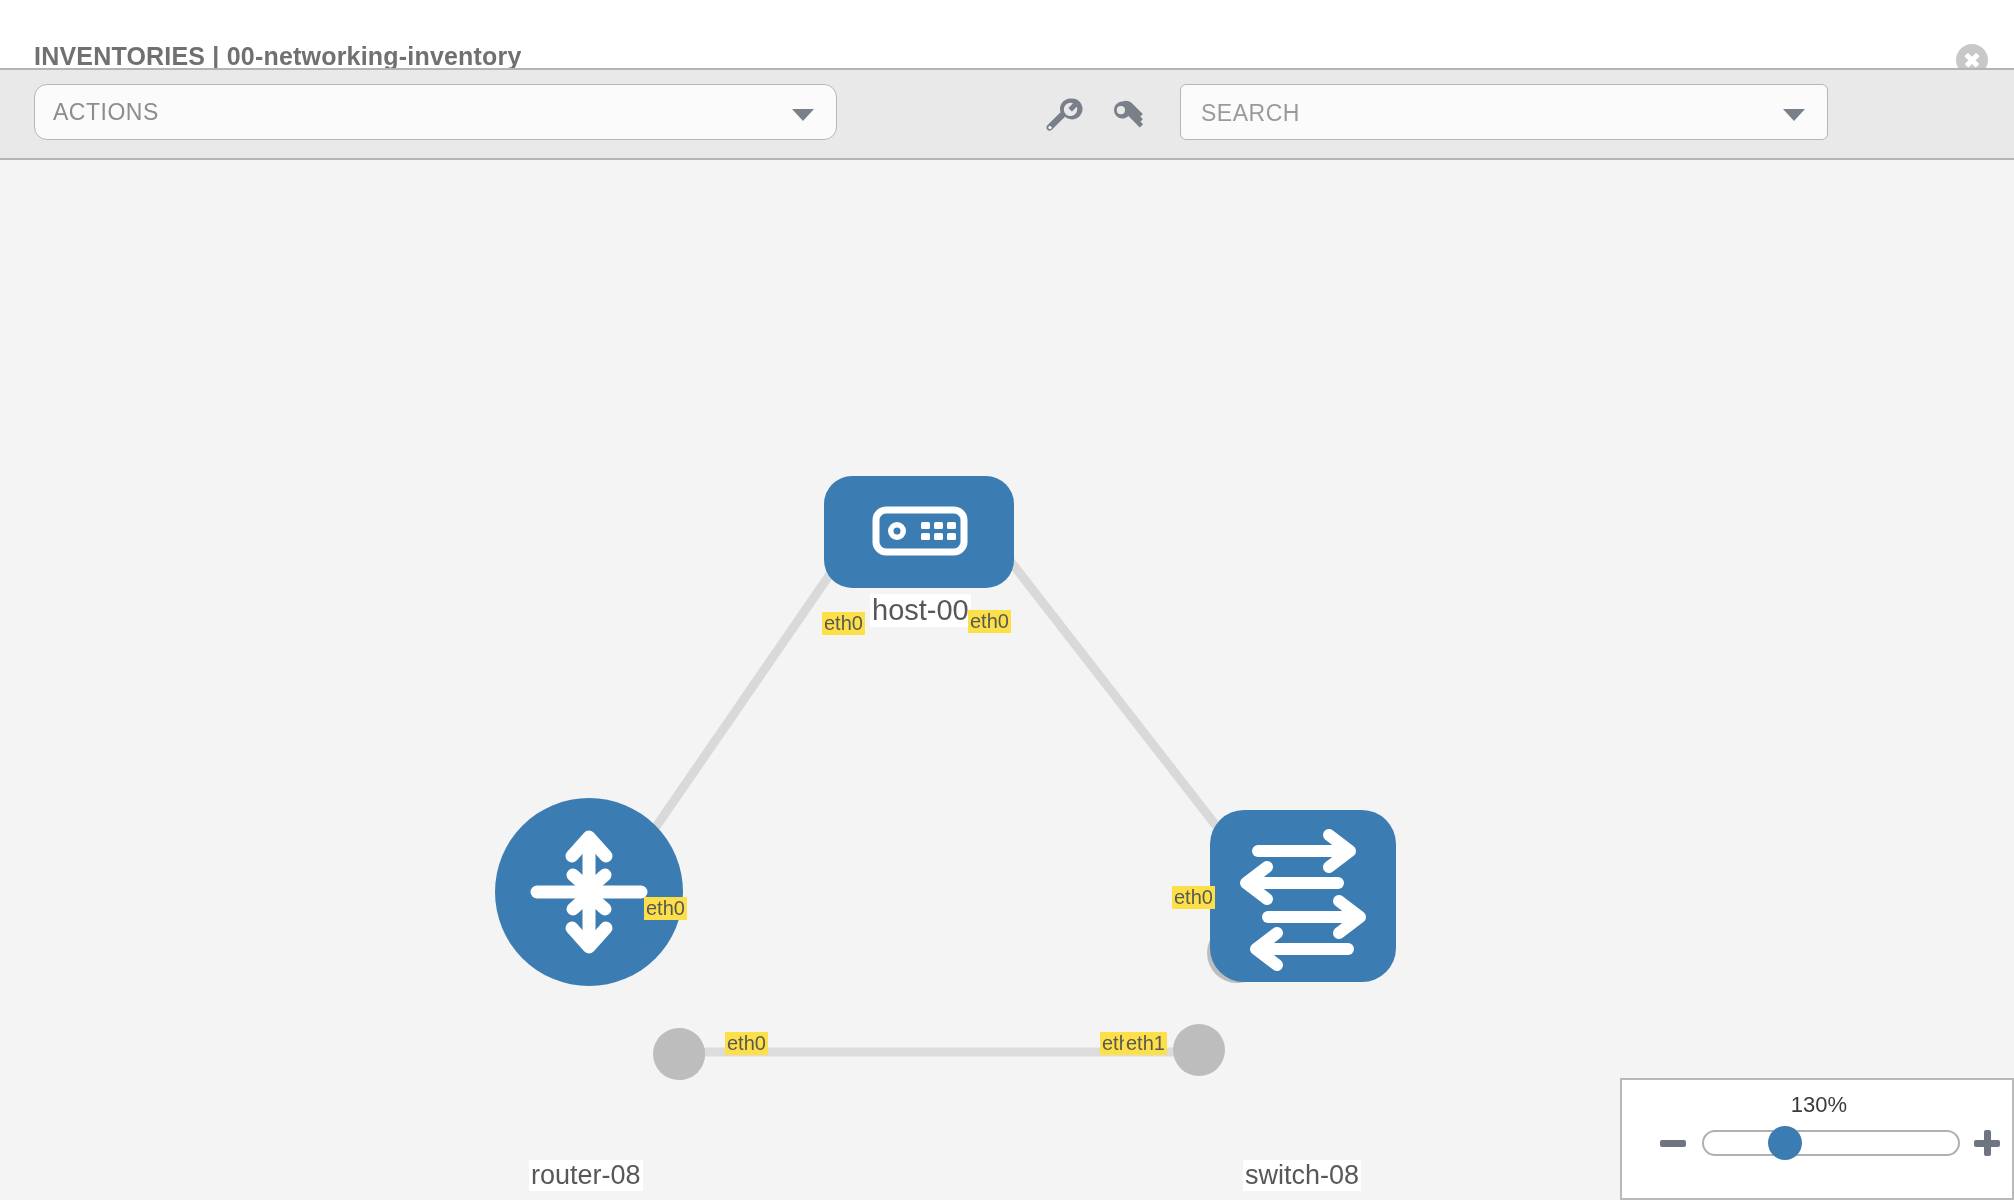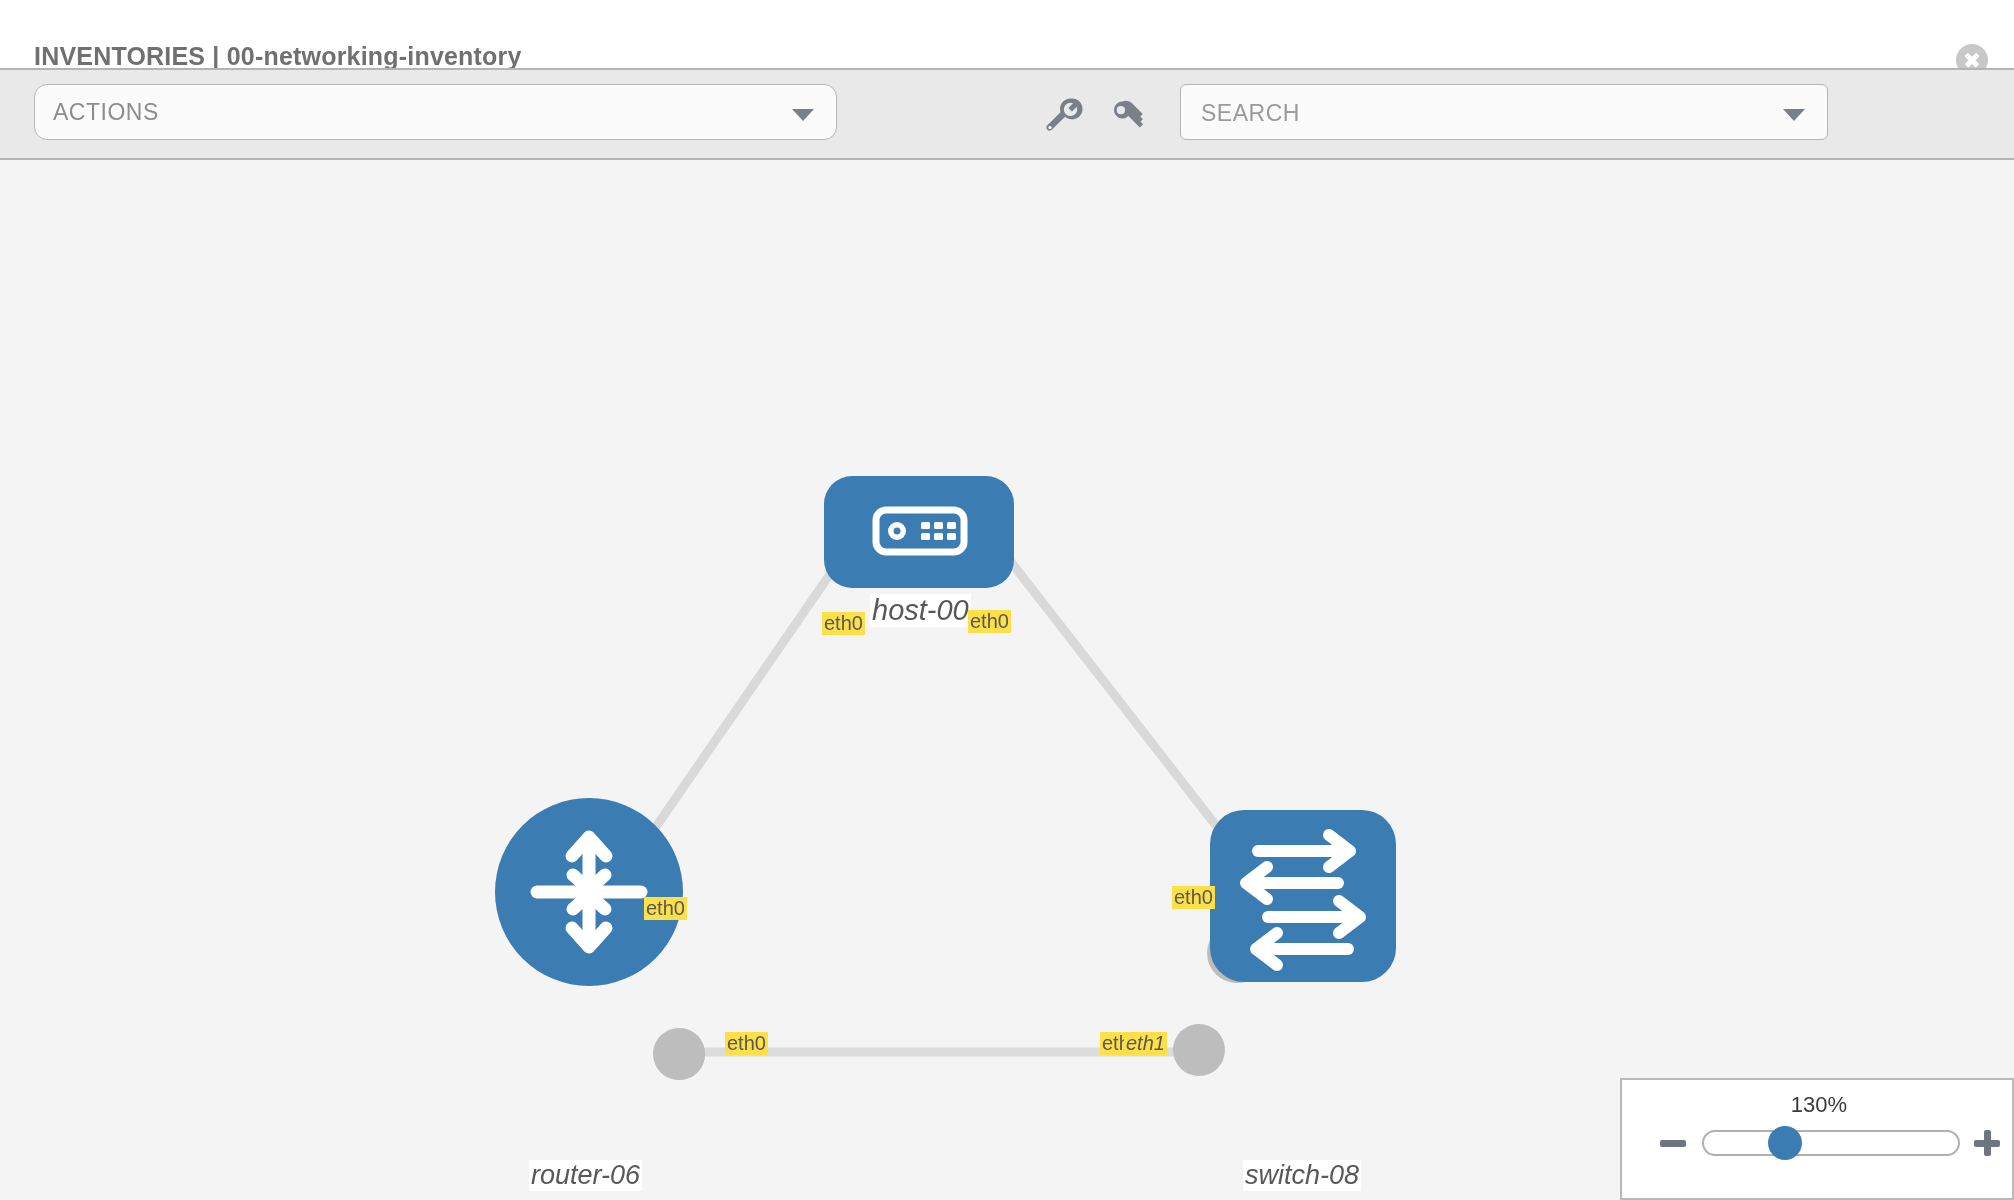--- a/index.html
+++ b/index.html
@@ -155,21 +155,20 @@
   }
 
   
   .node-label {
     position: absolute;
     font-size: 27px;
     color: #585858;
     background: #ffffff;
     white-space: nowrap;
     padding: 0 2px;
-    font-style: italic;
   }
   .iface-label {
     position: absolute;
     font-size: 20px;
     color: #585858;
     background: #fde047;
     white-space: nowrap;
     padding: 0 2px;
   }
 
@@ -372,23 +371,23 @@
   <div class="iface-label" style="left:968px; top:450px;">eth0</div>
 
   <div class="iface-label" style="left:644px; top:737px;">eth0</div>
 
   <div class="iface-label" style="left:1172px; top:726px;">eth0</div>
 
   <div class="iface-label" style="left:725px; top:872px;">eth0</div>
 
   <div class="iface-label" style="left:1100px; top:872px;">eth</div>
 
-  <div class="iface-label" style="left:1124px; top:872px;font-style:italic;">eth1</div>
-
-  <div class="node-label" style="left:529px; top:1000px;">router-06</div>
+  <div class="iface-label" style="left:1124px; top:872px;">eth1</div>
+
+  <div class="node-label" style="left:529px; top:1000px;">router-08</div>
 
   <div class="node-label" style="left:1243px; top:1000px;">switch-08</div>
 </div>
 
 <div class="zoom-panel">
   <div class="zoom-value">130%</div>
   <div class="zoom-minus"></div>
   <div class="zoom-track"></div>
   <div class="zoom-thumb"></div>
   <div class="zoom-plus"></div>

